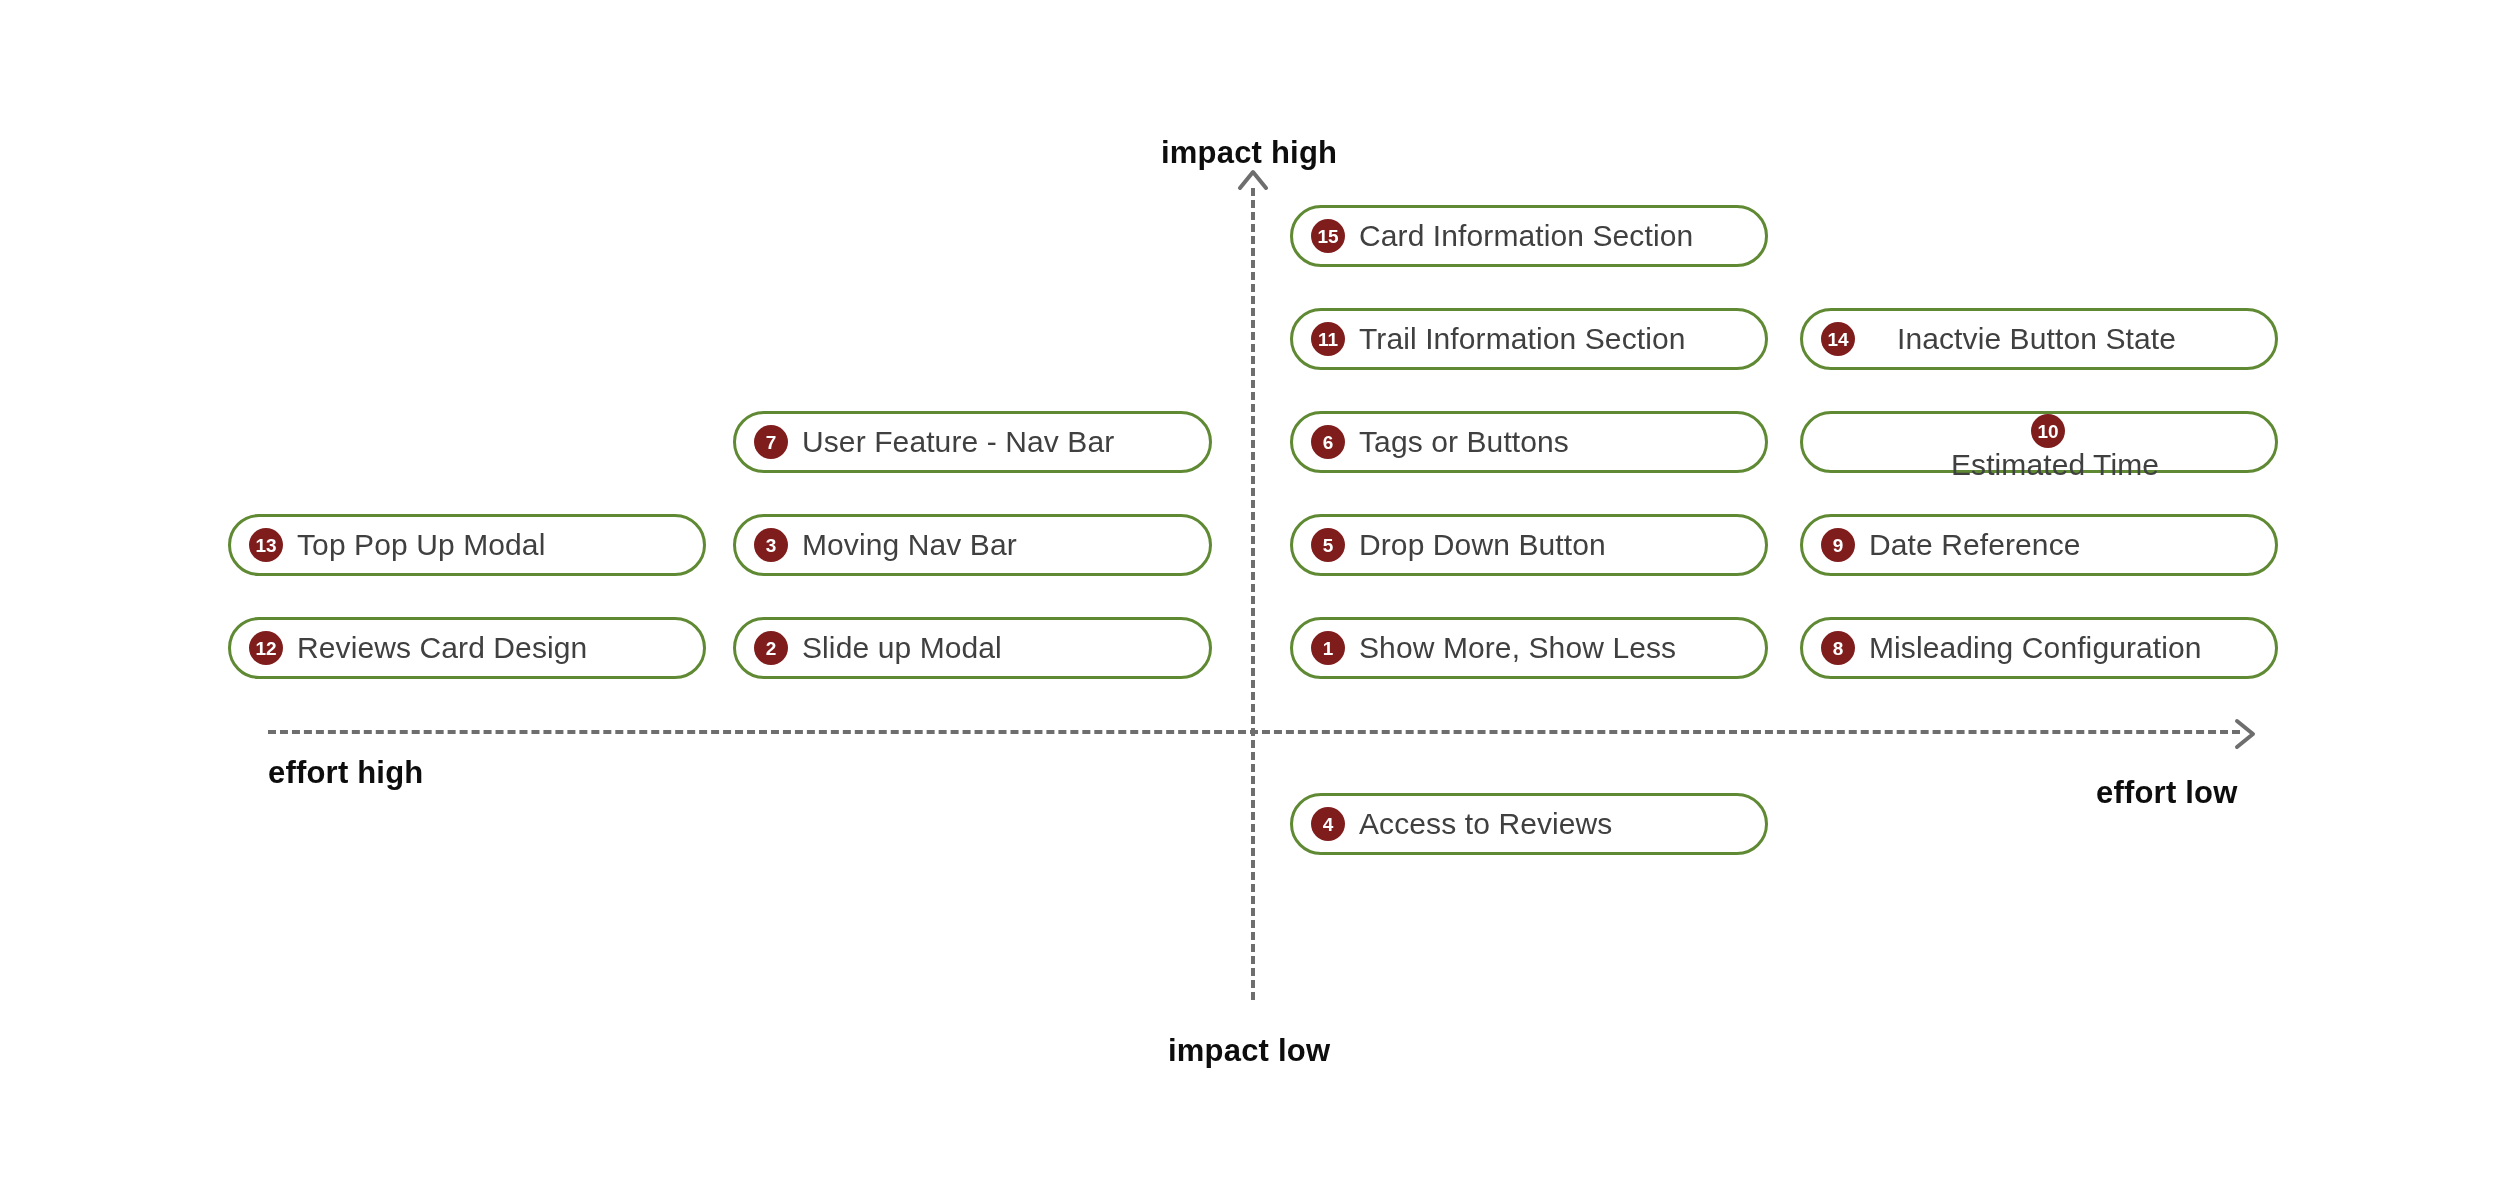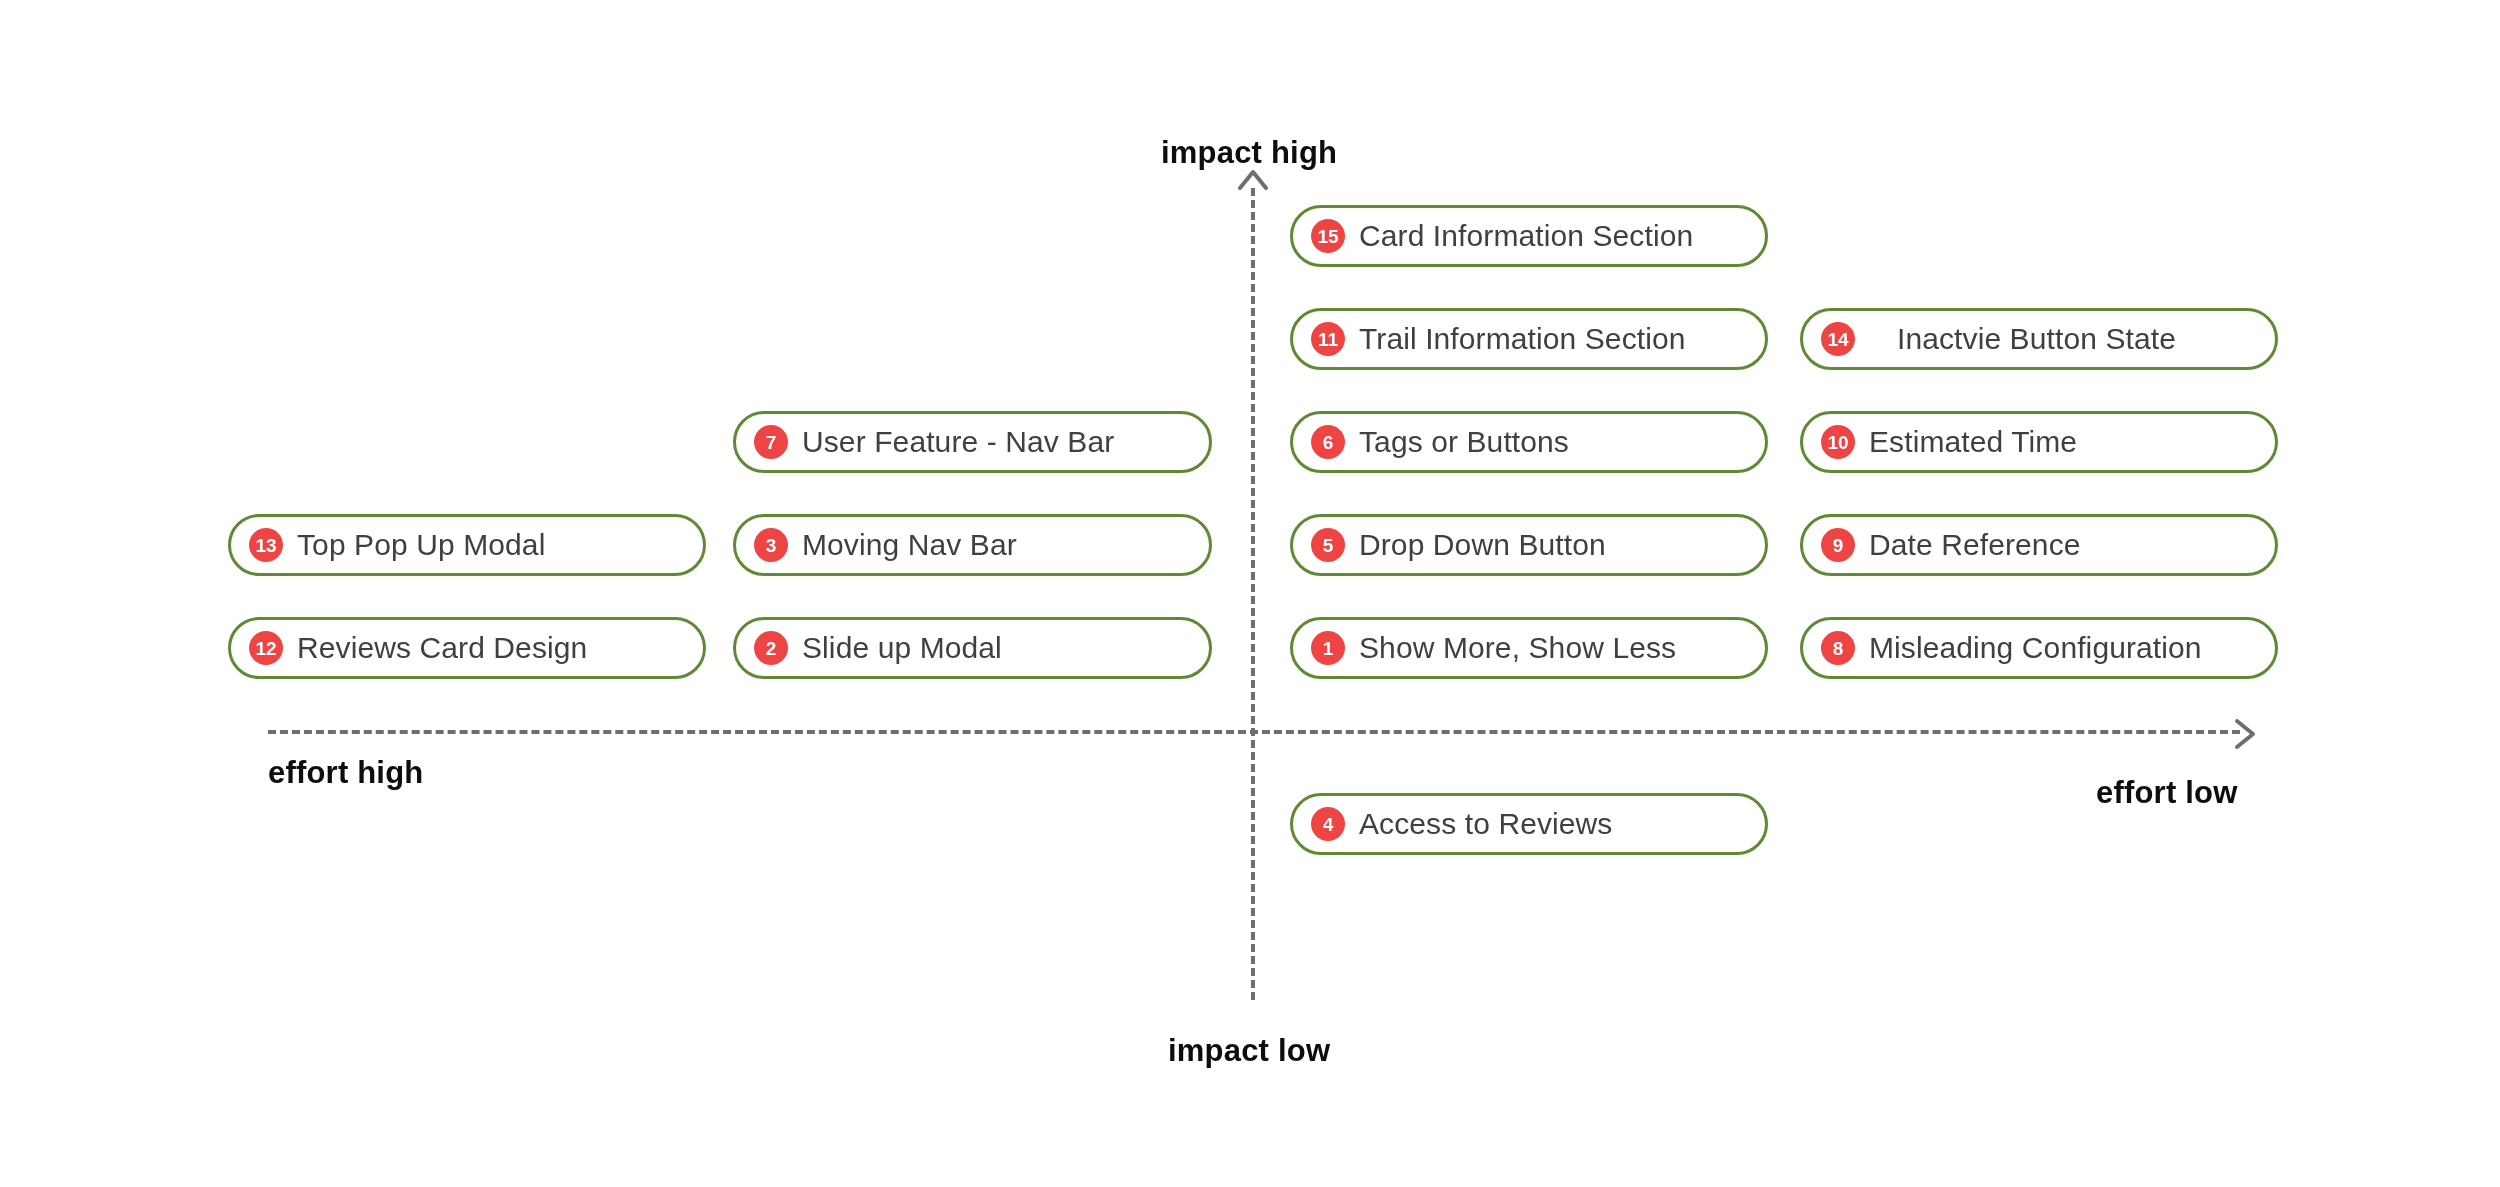--- a/index.html
+++ b/index.html
@@ -78,21 +78,21 @@
     border-radius: 34px;
     display: flex;
     align-items: center;
     padding-left: 18px;
   }
   .badge {
     flex: 0 0 auto;
     width: 34px;
     height: 34px;
     border-radius: 50%;
-    background: #ef4444;
+    background: #7f1d1d;
     color: #ffffff;
     font-size: 19px;
     font-weight: bold;
     display: flex;
     align-items: center;
     justify-content: center;
     line-height: 1;
   }
   .card-label {
     margin-left: 14px;
@@ -140,21 +140,21 @@
       <span class="card-label">Inactvie Button State</span>
     </div>
     <div class="card" style="left: 733px; top: 411px; width: 479px;">
       <span class="badge">7</span>
       <span class="card-label">User Feature - Nav Bar</span>
     </div>
     <div class="card" style="left: 1290px; top: 411px; width: 478px;">
       <span class="badge">6</span>
       <span class="card-label">Tags or Buttons</span>
     </div>
-    <div class="card" style="left: 1800px; top: 411px; width: 478px;">
+    <div class="card" style="left: 1800px; top: 411px; width: 478px; flex-direction: column;">
       <span class="badge">10</span>
       <span class="card-label">Estimated Time</span>
     </div>
     <div class="card" style="left: 228px; top: 514px; width: 478px;">
       <span class="badge">13</span>
       <span class="card-label">Top Pop Up Modal</span>
     </div>
     <div class="card" style="left: 733px; top: 514px; width: 479px;">
       <span class="badge">3</span>
       <span class="card-label">Moving Nav Bar</span>

